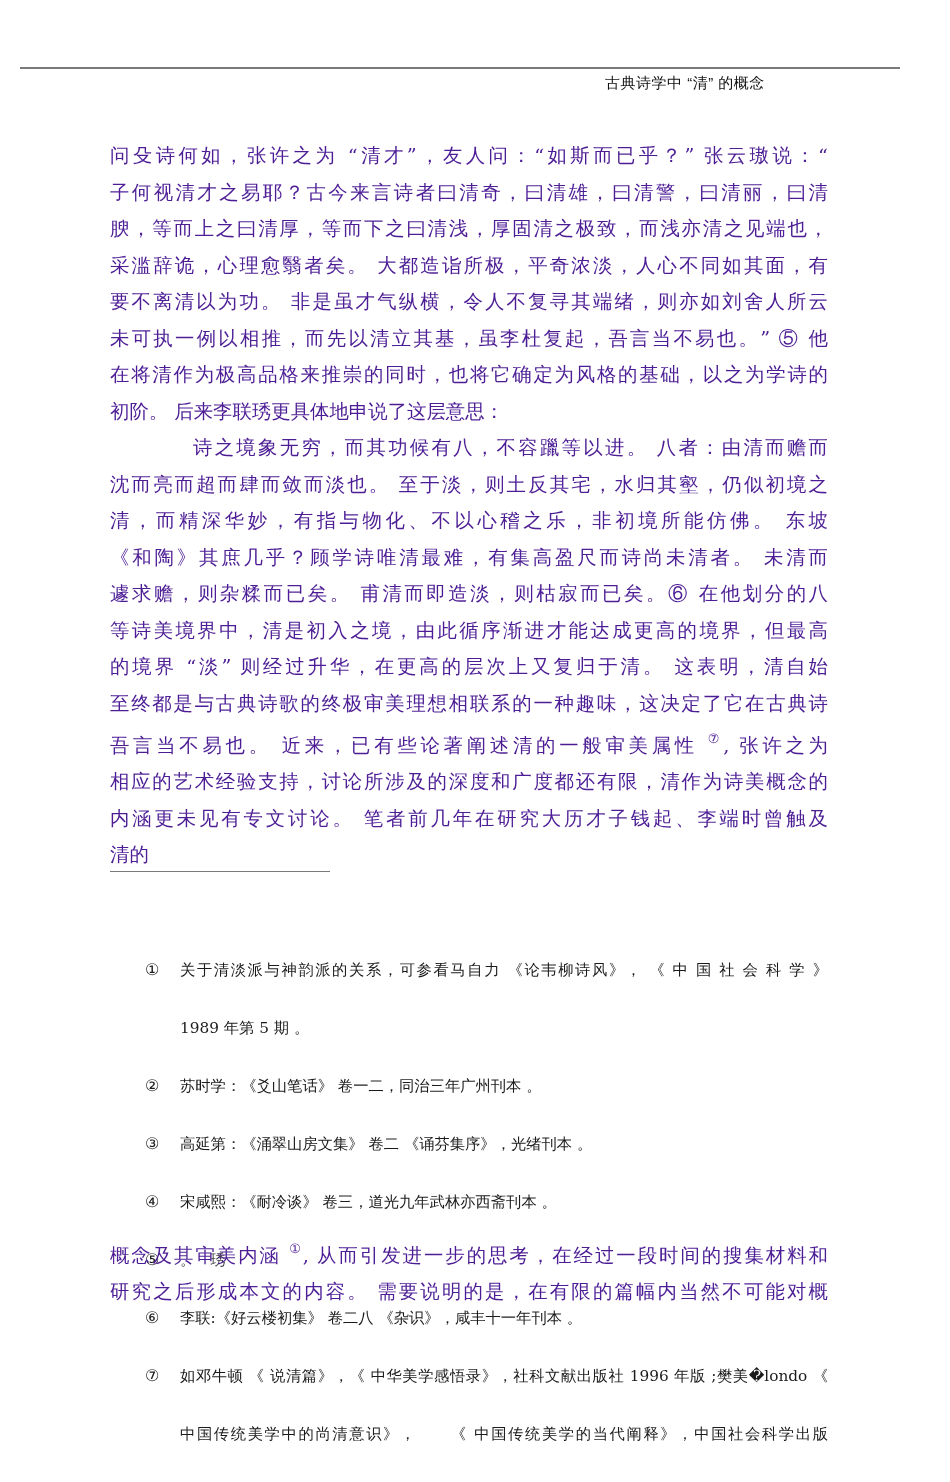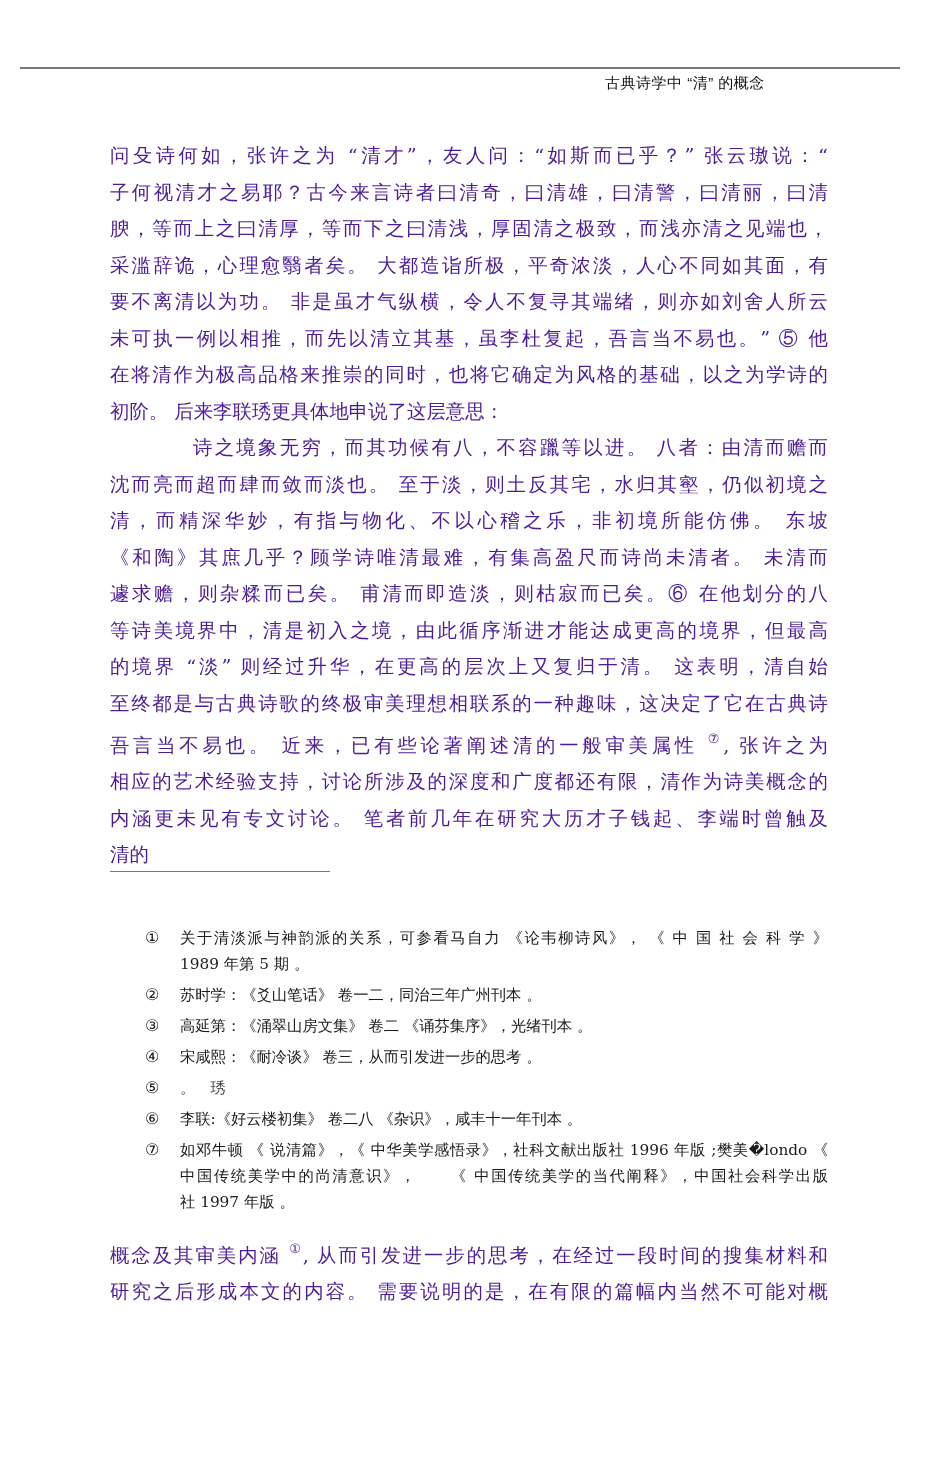--- a/index.html
+++ b/index.html
@@ -92,20 +92,21 @@
       left: 0;
       top: 0;
       font-size: 16px;
     }
     .fn-line {
       display: block;
       white-space: nowrap;
       text-align: justify;
       text-align-last: justify;
       overflow: hidden;
+      margin-top: 32px;
     }
     .fn-line.last {
       text-align-last: left;
     }
     .sub-ghost {
       color: #444;
     }
   </style>
 </head>
 <body>
@@ -150,21 +151,21 @@
   <div class="fn-item">
     <span class="fn-marker">②</span>
     <span class="fn-line last">苏时学：《爻山笔话》 卷一二，同治三年广州刊本 。</span>
   </div>
   <div class="fn-item">
     <span class="fn-marker">③</span>
     <span class="fn-line last">高延第：《涌翠山房文集》 卷二 《诵芬集序》，光绪刊本 。</span>
   </div>
   <div class="fn-item">
     <span class="fn-marker">④</span>
-    <span class="fn-line last">宋咸熙：《耐冷谈》 卷三，从而引发进一步的思考 。</span>
+    <span class="fn-line last">宋咸熙：《耐冷谈》 卷三，道光九年武林亦西斋刊本 。</span>
   </div>
   <div class="fn-item">
     <span class="fn-marker">⑤</span>
     <span class="fn-line last sub-ghost">。　琇</span>
   </div>
   <div class="fn-item">
     <span class="fn-marker">⑥</span>
     <span class="fn-line last">李联:《好云楼初集》 卷二八 《杂识》，咸丰十一年刊本 。</span>
   </div>
   <div class="fn-item">

